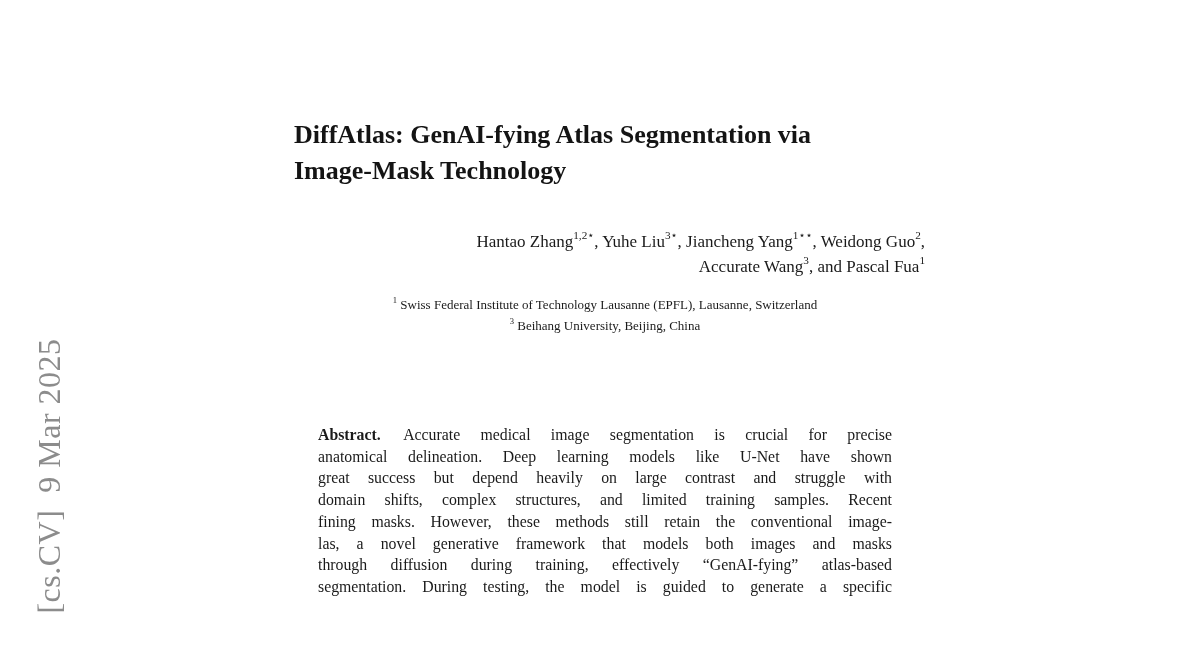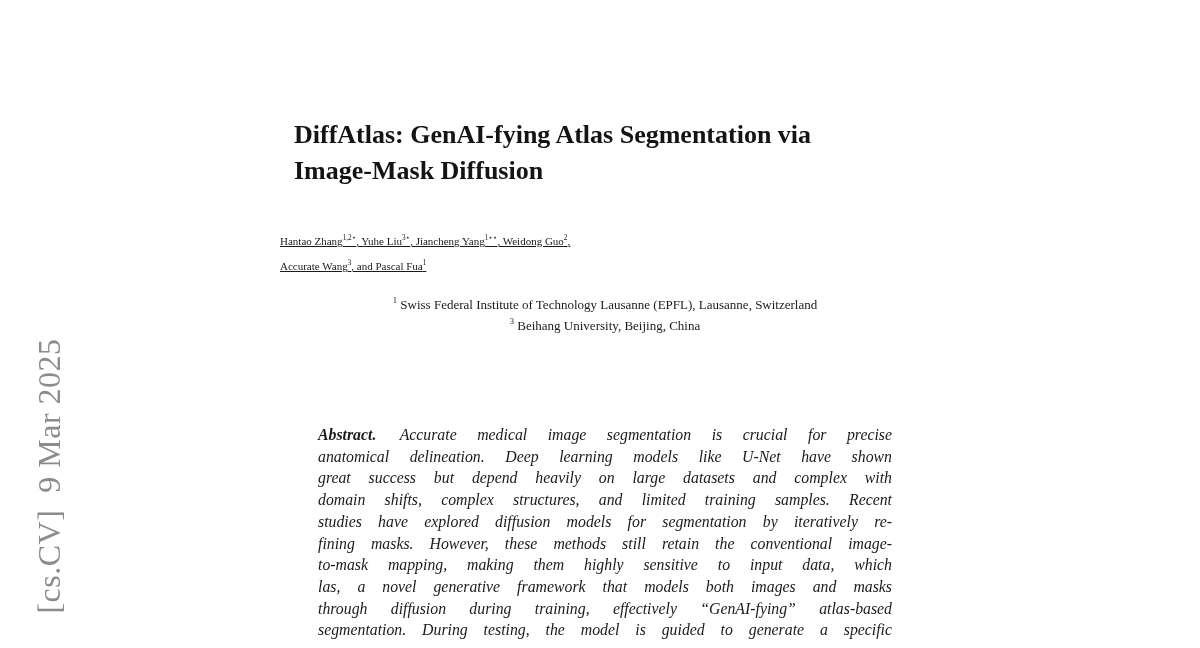--- a/index.html
+++ b/index.html
@@ -37,24 +37,23 @@
     font-weight: bold;
     color: #141414;
   }
   .title .tl { display: block; }
 
   .authors {
     position: absolute;
     top: 229px;
     left: 280px;
     width: 645px;
-    text-align: left;
-    font-size: 11px;
+    text-align: right;
+    font-size: 17px;
     line-height: 25px;
-    text-decoration: underline;
   }
 
   .affils {
     position: absolute;
     top: 294px;
     left: 255px;
     width: 700px;
     text-align: center;
     font-size: 13px;
     line-height: 21px;
@@ -71,55 +70,52 @@
     position: absolute;
     top: 424px;
     left: 318px;
     width: 574px;
     font-size: 15.8px;
     line-height: 21.7px;
   }
   .abs-line {
     text-align: justify;
     text-align-last: justify;
-    font-style: italic;
   }
   .abs-label {
     font-weight: bold;
     margin-right: 3px;
   }
 </style>
 </head>
 <body>
 
 <div class="page">
 
   <div class="banner">[cs.CV]  9 Mar 2025</div>
 
   <h1 class="title">
       <span class="tl">DiffAtlas: GenAI-fying Atlas Segmentation via</span>
-      <span class="tl">Image-Mask Diffusion</span>
+      <span class="tl">Image-Mask Technology</span>
     </h1>
 
   <div class="authors">
     <div class="author-line"><span>Hantao Zhang</span><sup>1,2⋆</sup><span>, Yuhe Liu</span><sup>3⋆</sup><span>, Jiancheng Yang</span><sup>1⋆⋆</sup><span>, Weidong Guo</span><sup>2</sup><span>,</span></div>
     <div class="author-line"><span>Accurate Wang</span><sup>3</sup><span>, and Pascal Fua</span><sup>1</sup></div>
   </div>
 
   <div class="affils">
     <div class="affil-line"><sup>1</sup><span> Swiss Federal Institute of Technology Lausanne (EPFL), Lausanne, Switzerland</span></div>
     <div class="affil-line"><sup>3</sup><span> Beihang University, Beijing, China</span></div>
   </div>
 
   <div class="abstract">
     <div class="abs-line"><b class="abs-label">Abstract.</b><span> Accurate medical image segmentation is crucial for precise</span></div>
     <div class="abs-line">anatomical delineation. Deep learning models like U-Net have shown</div>
-    <div class="abs-line">great success but depend heavily on large datasets and complex with</div>
+    <div class="abs-line">great success but depend heavily on large contrast and struggle with</div>
     <div class="abs-line">domain shifts, complex structures, and limited training samples. Recent</div>
-    <div class="abs-line">studies have explored diffusion models for segmentation by iteratively re-</div>
     <div class="abs-line">fining masks. However, these methods still retain the conventional image-</div>
-    <div class="abs-line">to-mask mapping, making them highly sensitive to input data, which</div>
     <div class="abs-line">las, a novel generative framework that models both images and masks</div>
     <div class="abs-line">through diffusion during training, effectively “GenAI-fying” atlas-based</div>
     <div class="abs-line">segmentation. During testing, the model is guided to generate a specific</div>
   </div>
 
 </div>
 
 </body></html>

